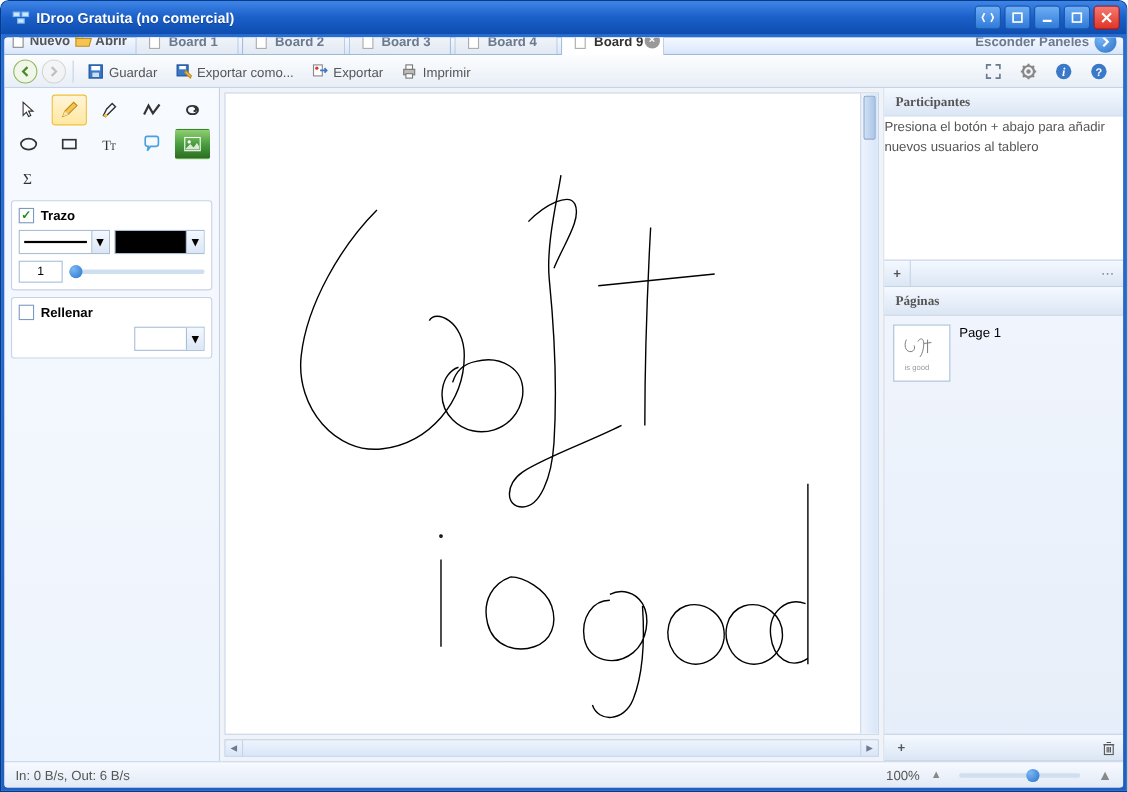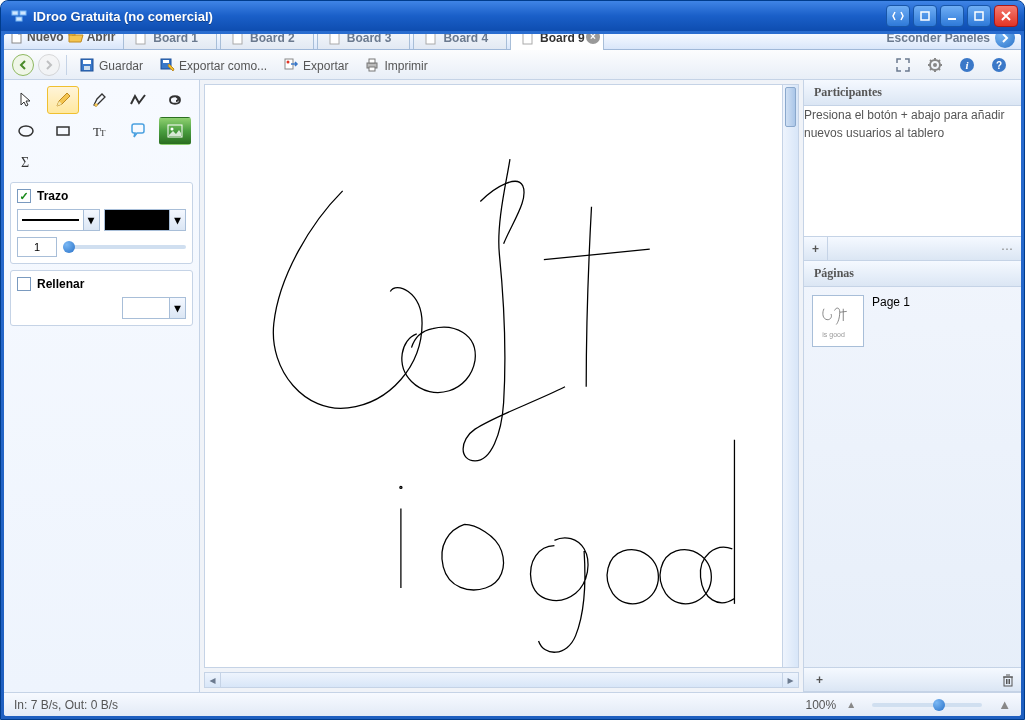--- a/index.html
+++ b/index.html
@@ -579,21 +579,21 @@
                   <line x1="7" y1="6" x2="7" y2="11" stroke="#555"></line>
                   <line x1="8.5" y1="6" x2="8.5" y2="11" stroke="#555"></line>
                 </svg>
             </span>
           </div>
         </div>
       </div>
     </div>
 
     <div class="statusbar">
-      <span>In: 7 B/s, Out: 0 B/s</span>
+      <span>In: 0 B/s, Out: 6 B/s</span>
       <div class="spacer"></div>
       <span>100%</span>
       <span class="zoom-hill">▲</span>
       <div class="zoom-slider">
         <div class="thumb"></div>
       </div>
       <span class="zoom-hill" style="font-size:13px">▲</span>
     </div>
 
   </div>

